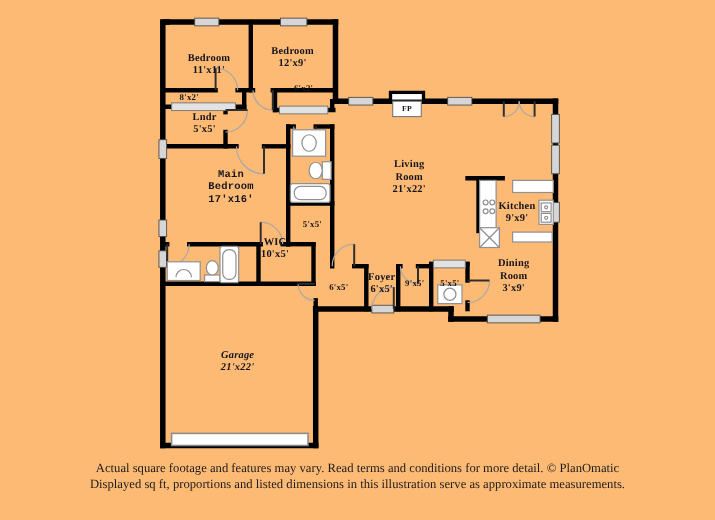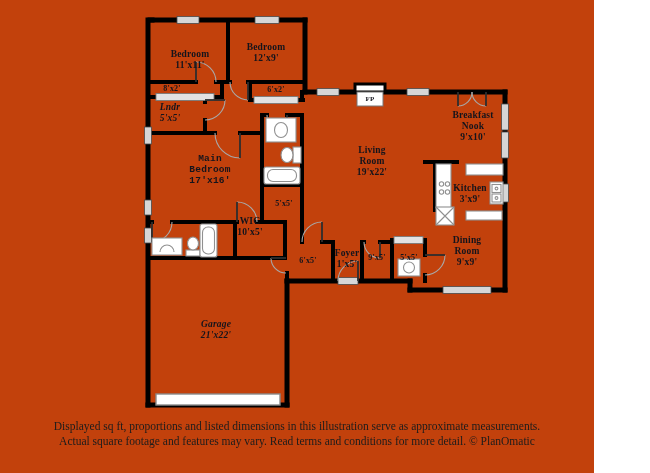--- a/index.html
+++ b/index.html
@@ -1,19 +1,19 @@
 <!DOCTYPE html>
 <html><head>
 <meta charset="utf-8">
 <style>
   html,body{margin:0;padding:0;background:#ffffff;}
   #screen{
     position:relative;
-    width:594px;height:473px;
-    background:#c2410c;
+    width:650px;height:473px;
+    background:#fdba74;
     overflow:hidden;
     font-family:"Liberation Serif", serif;
   }
   #plan-svg{position:absolute;left:0;top:0;}
   .room-label{
     position:absolute;
     transform:translate(-50%,-50%);
     text-align:center;
     white-space:pre-line;
     font-weight:bold;
@@ -209,47 +209,44 @@
         <circle cx="409" cy="267.5" r="5.5"></circle>
       </g>
     </g>
   </svg>
 
   <div class="room-label" style="left:190px;top:60px;">Bedroom
 11'x11'</div>
   <div class="room-label" style="left:266px;top:53px;">Bedroom
 12'x9'</div>
   <div class="room-label small" style="left:172px;top:89px;font-family:Liberation Serif, serif;">8'x2'</div>
-  <div class="room-label small" style="left:276px;top:90px;">6'x2'</div>
-  <div class="room-label" style="left:170px;top:113px;font-style:italic;">Lndr
+  <div class="room-label small" style="left:276px;top:80px;">6'x2'</div>
+  <div class="room-label" style="left:186px;top:113px;">Lndr
 5'x5'</div>
   <div class="room-label" style="left:210px;top:170px;font-family:Liberation Mono, monospace;">Main
 Bedroom
 17'x16'</div>
   <div class="room-label" style="left:372px;top:162px;">Living
 Room
-19'x22'</div>
-  <div class="room-label" style="left:473px;top:127px;">Breakfast
-Nook
-9'x10'</div>
+21'x22'</div>
   <div class="room-label" style="left:470px;top:194px;">Kitchen
-3'x9'</div>
+9'x9'</div>
   <div class="room-label small" style="left:284px;top:204px;">5'x5'</div>
   <div class="room-label" style="left:250px;top:227px;">WIC
 10'x5'</div>
   <div class="room-label small" style="left:308px;top:261px;">6'x5'</div>
   <div class="room-label" style="left:347px;top:259px;">Foyer
-1'x5'</div>
+6'x5'</div>
   <div class="room-label small" style="left:377px;top:258px;">9'x5'</div>
   <div class="room-label small" style="left:409px;top:258px;">5'x5'</div>
   <div class="room-label" style="left:467px;top:252px;">Dining
 Room
-9'x9'</div>
+3'x9'</div>
   <div class="room-label" style="left:216px;top:330px;font-style:italic;">Garage
 21'x22'</div>
   <div class="room-label tiny" style="left:370px;top:99px;">FP</div>
 
   <div id="footer">
+    <div>Actual square footage and features may vary. Read terms and conditions for more detail. © PlanOmatic</div>
     <div>Displayed sq ft, proportions and listed dimensions in this illustration serve as approximate measurements.</div>
-    <div>Actual square footage and features may vary. Read terms and conditions for more detail. © PlanOmatic</div>
   </div>
 
 </div>
 
 </body></html>

